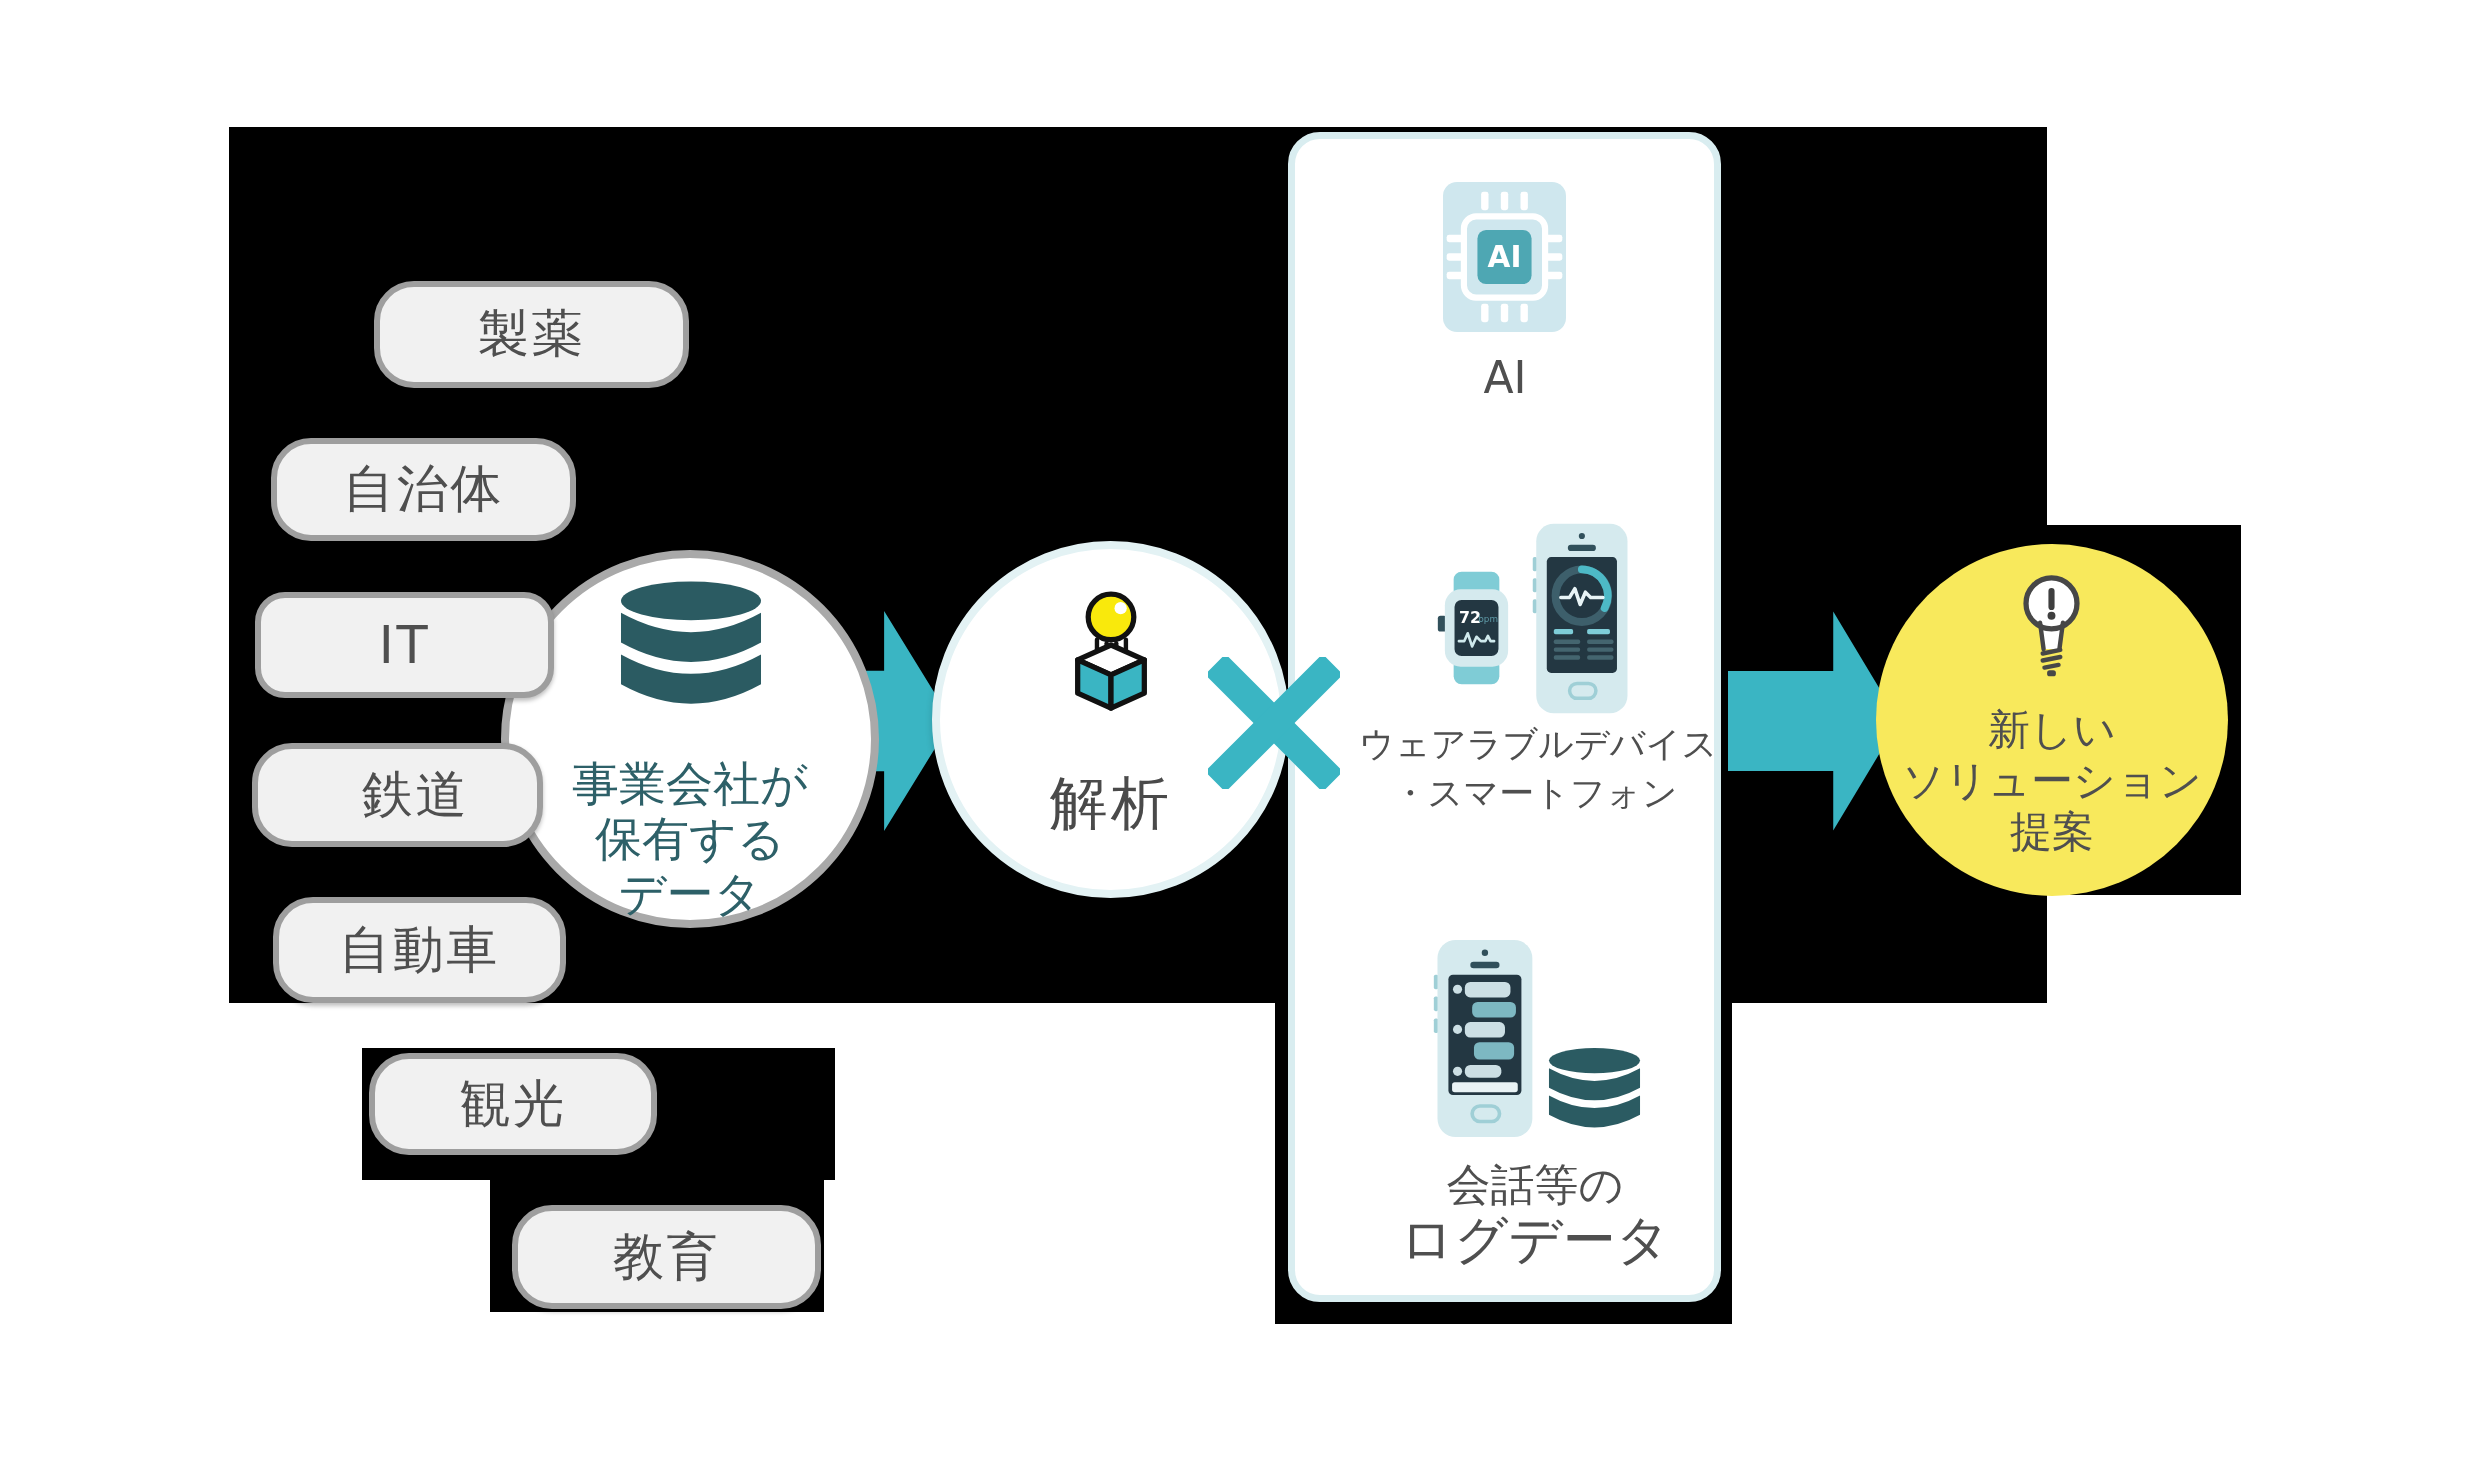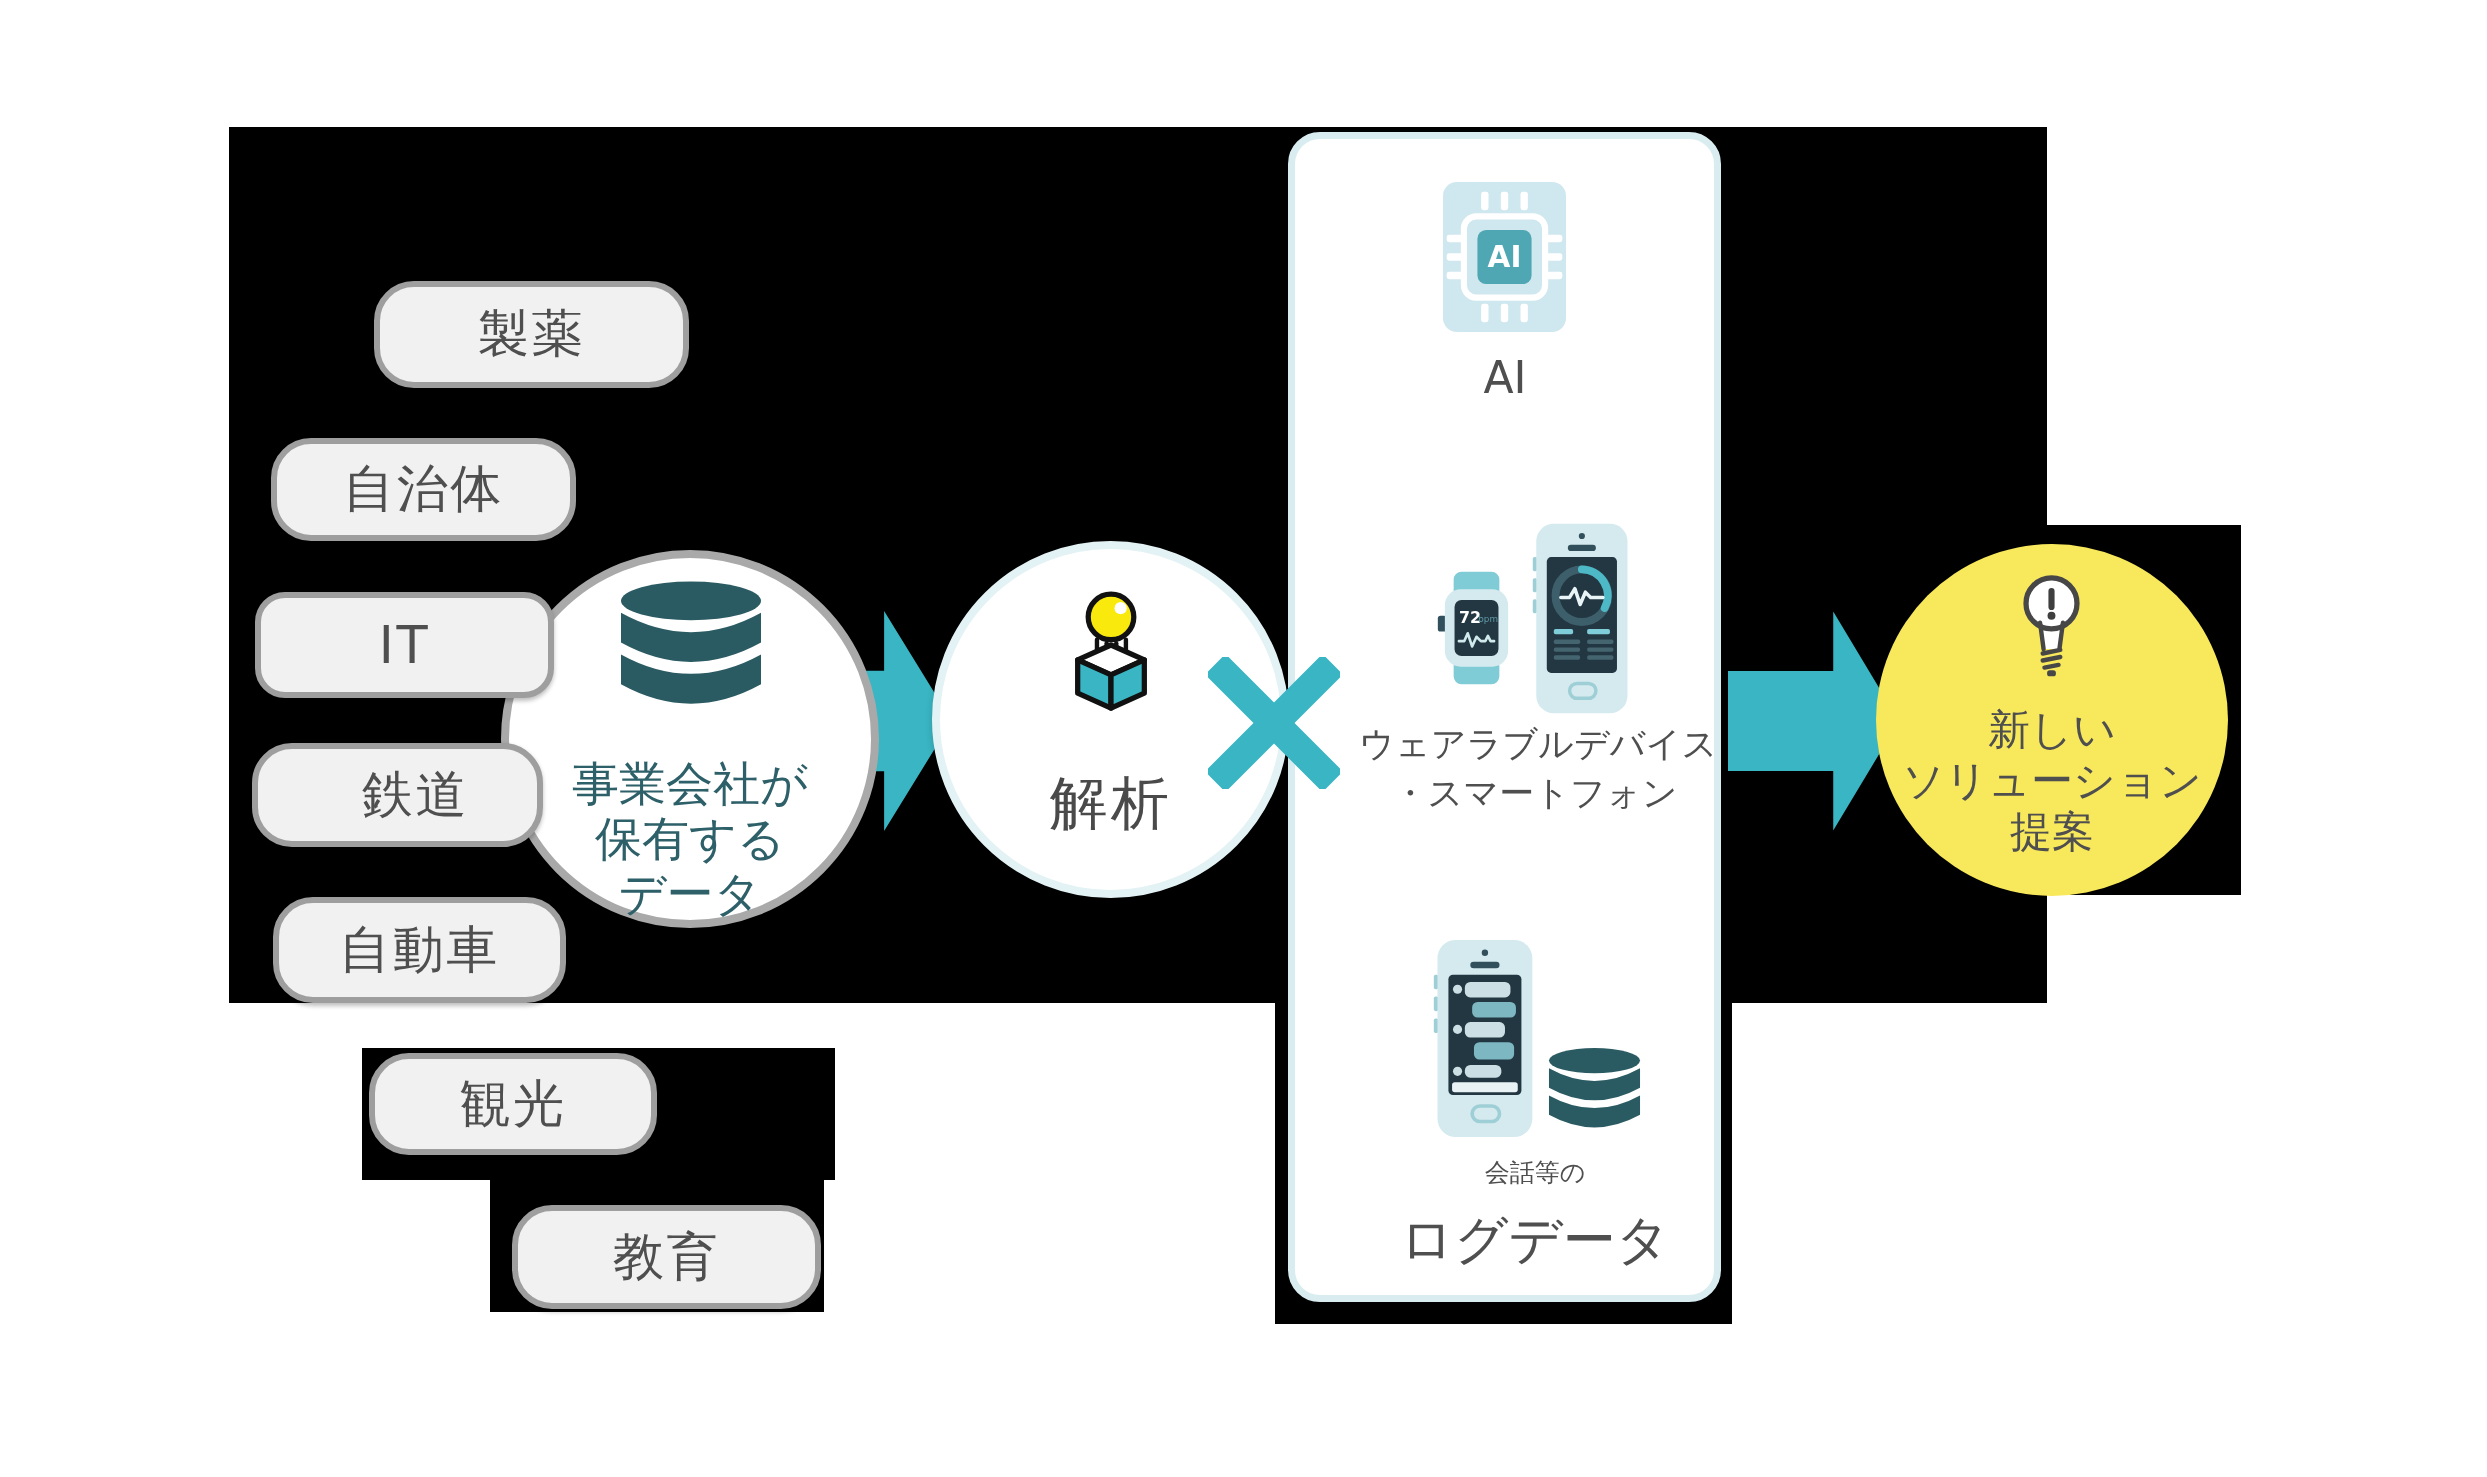--- a/index.html
+++ b/index.html
@@ -135,21 +135,21 @@
     </svg>
   </div>
 
   <div style="position:absolute;z-index:3;left:1545px;top:1047px;width:99px;height:93px;">
     <svg width="99" height="93" viewBox="0 0 100 96" class="noevt" fill="var(--db-teal)">
       <ellipse cx="50" cy="14" rx="47" ry="13"></ellipse>
       <path d="M3 22 q47 26 94 0 v20 q-47 26 -94 0 z"></path>
       <path d="M3 50 q47 26 94 0 v20 q-47 26 -94 0 z"></path>
     </svg>
   </div>
-  <div class="plabel" style="left:1359px;top:1156px;width:352px;font-size:25px;">会話等の</div>
+  <div class="plabel" style="left:1359px;top:1156px;width:352px;font-size:44px;">会話等の</div>
   <div class="plabel" style="left:1359px;top:1205px;width:352px;font-size:53px;">ログデータ</div>
 
   <svg class="arrow" style="left:818px;top:611px;" width="134" height="220" viewBox="0 0 152 250">
     <path d="M0 68 H75 V0 L152 125 L75 250 V182 H0 z" fill="var(--accent)"></path>
   </svg>
 
   <svg class="arrow" style="left:1728px;top:611px;" width="171" height="220" viewBox="0 0 195 250">
     <path d="M0 68 H120 V0 L195 125 L120 250 V182 H0 z" fill="var(--accent)"></path>
   </svg>
 

